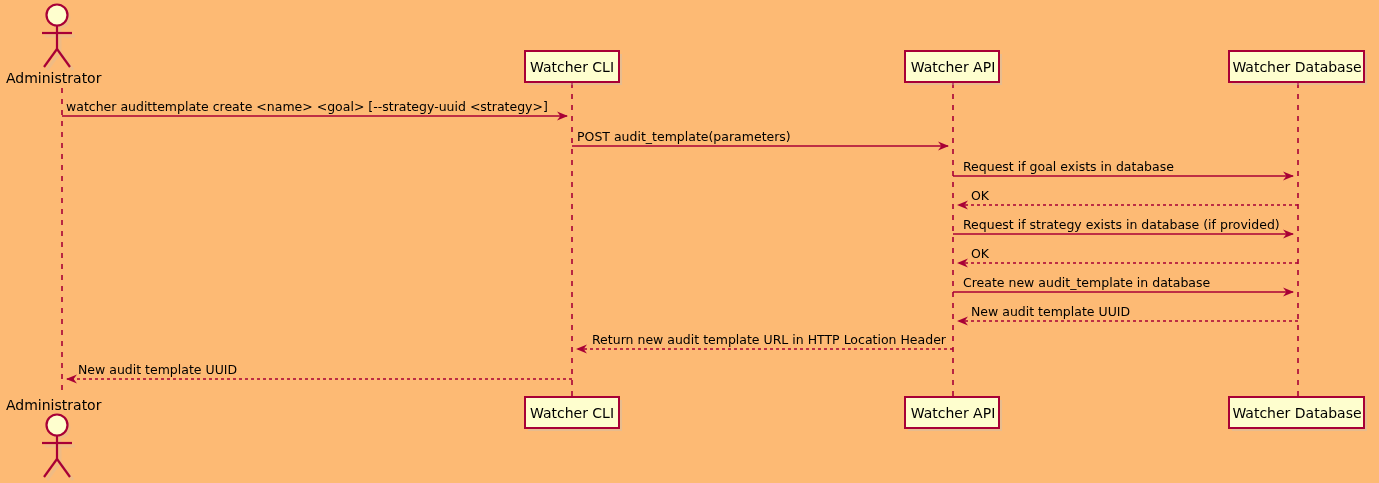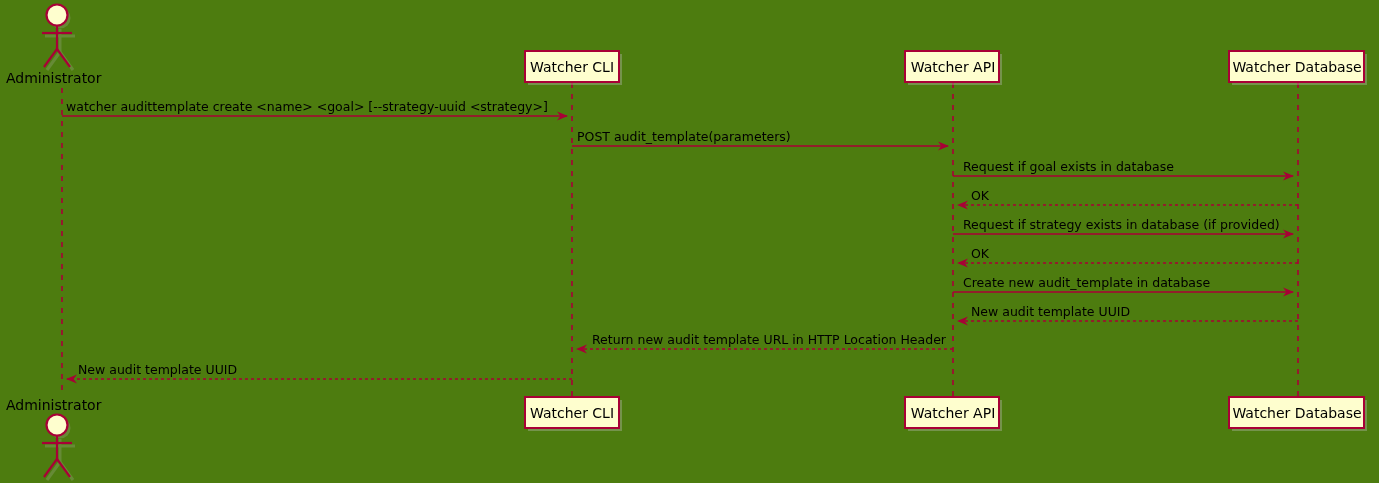--- a/index.html
+++ b/index.html
@@ -7,21 +7,21 @@
     padding: 0;
     background: #FFFFFF;
   }
   body {
     font-family: "DejaVu Sans", sans-serif;
   }
   #diagram-root {
     position: relative;
     width: 1379px;
     height: 483px;
-    background: #4d7c0f;
+    background: #fdba74;
     overflow: hidden;
   }
   #diagram-svg {
     position: absolute;
     left: 0;
     top: 0;
     width: 1379px;
     height: 483px;
     display: block;
   }

